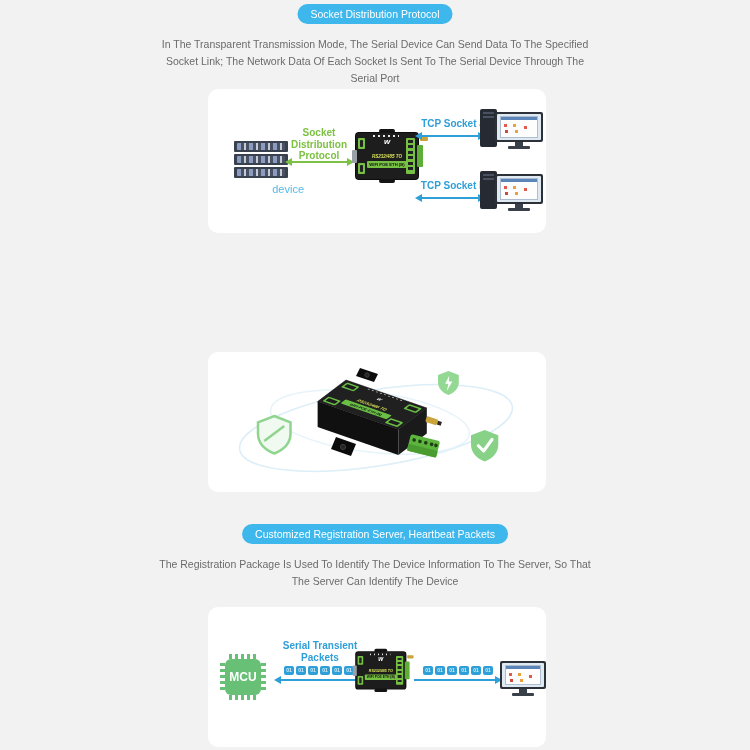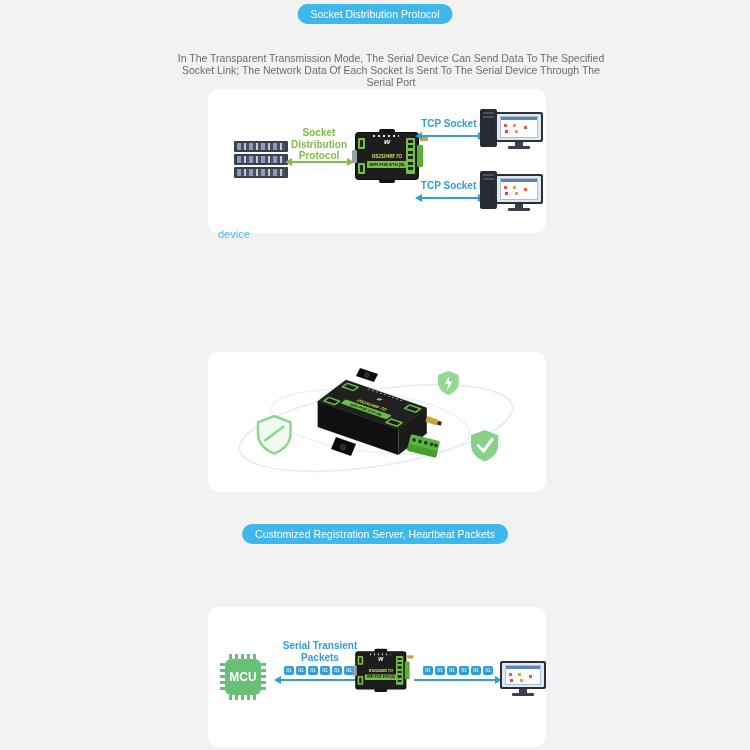--- a/index.html
+++ b/index.html
@@ -1,36 +1,36 @@
 <!DOCTYPE html>
 <html><head>
 <meta charset="utf-8">
 <style>
   html,body{margin:0;padding:0;}
   body{width:750px;height:750px;background:#f2f2f2;font-family:"Liberation Sans",sans-serif;}
   .page{position:relative;width:750px;height:750px;overflow:hidden;}
 
   .pill{position:absolute;left:50%;transform:translateX(-50%);background:#3db7ec;color:#fff;
         font-size:10.5px;line-height:12px;padding:4px 13px;border-radius:10px;white-space:nowrap;}
-  .desc{position:absolute;left:50%;transform:translateX(-50%);margin:16px;text-align:center;
-        color:#6b6b6b;font-size:10.5px;line-height:12px;}
+  .desc{position:absolute;left:50%;transform:translateX(-50%);margin:0;text-align:center;
+        color:#6b6b6b;font-size:10.5px;line-height:17px;}
   .card{position:absolute;left:208px;width:338px;background:#fff;border-radius:10px;}
 
   
   .arr{position:absolute;height:2px;background:currentColor;}
   .arr::before,.arr::after{content:"";position:absolute;top:-3px;width:0;height:0;
         border-top:4px solid transparent;border-bottom:4px solid transparent;}
   .arr.hl::before{left:-6px;border-right:7px solid currentColor;}
   .arr.hr::after{right:-6px;border-left:7px solid currentColor;}
   .green{color:#7cc142;}
   .blue{color:#2f9fd8;}
 
   .glabel{position:absolute;text-align:center;color:#7cc142;font-weight:bold;font-size:10px;line-height:11.5px;}
   .blabel{position:absolute;text-align:center;color:#2f9fd8;font-weight:bold;font-size:10px;line-height:12px;}
-  .devlabel{position:absolute;text-align:left;color:#56b9e9;font-size:11px;margin-top:45px;}
+  .devlabel{position:absolute;text-align:right;color:#56b9e9;font-size:11px;}
 
   
   .srv{position:absolute;width:54px;height:40px;}
   .srv i{display:block;height:11px;margin-bottom:2px;background:#39404e;border-radius:1px;position:relative;}
   .srv i::before{content:"";position:absolute;left:3px;right:3px;top:2px;bottom:2px;border-radius:1px;
         background:repeating-linear-gradient(90deg,#8b9cc3 0 4px,#4a5161 4px 7px,#c3cad8 7px 9px,#4a5161 9px 12px);}
 
   
   .dev{position:absolute;width:62px;height:46px;background:#1d1d1d;border-radius:3px;box-shadow:0 0 0 1px #0c0c0c;}
   .dev .tab{position:absolute;left:50%;transform:translateX(-50%);width:16px;height:4px;background:#141414;border-radius:2px;}
@@ -208,20 +208,21 @@
 
         <g transform="translate(219,64) rotate(18)">
           <rect x="0" y="0" width="12" height="6" rx="1.5" fill="#caa43a"></rect>
           <rect x="12" y="1" width="4" height="4" fill="#2a2a2a"></rect>
         </g>
       </g>
     </svg>
   </div>
 
   <div class="pill" style="top:524px">Customized Registration Server, Heartbeat Packets</div>
+  <p class="desc" style="top:556px;width:452px">The Registration Package Is Used To Identify The Device Information To The Server, So That The Server Can Identify The Device</p>
 
   <div class="card" style="top:607px;height:140px">
 
     <div class="mcu" style="left:12px;top:47px">
       <div class="px t"></div>
         <div class="px b"></div>
       <div class="py l"></div>
         <div class="py r"></div>
       <div class="body">MCU</div>
     </div>

